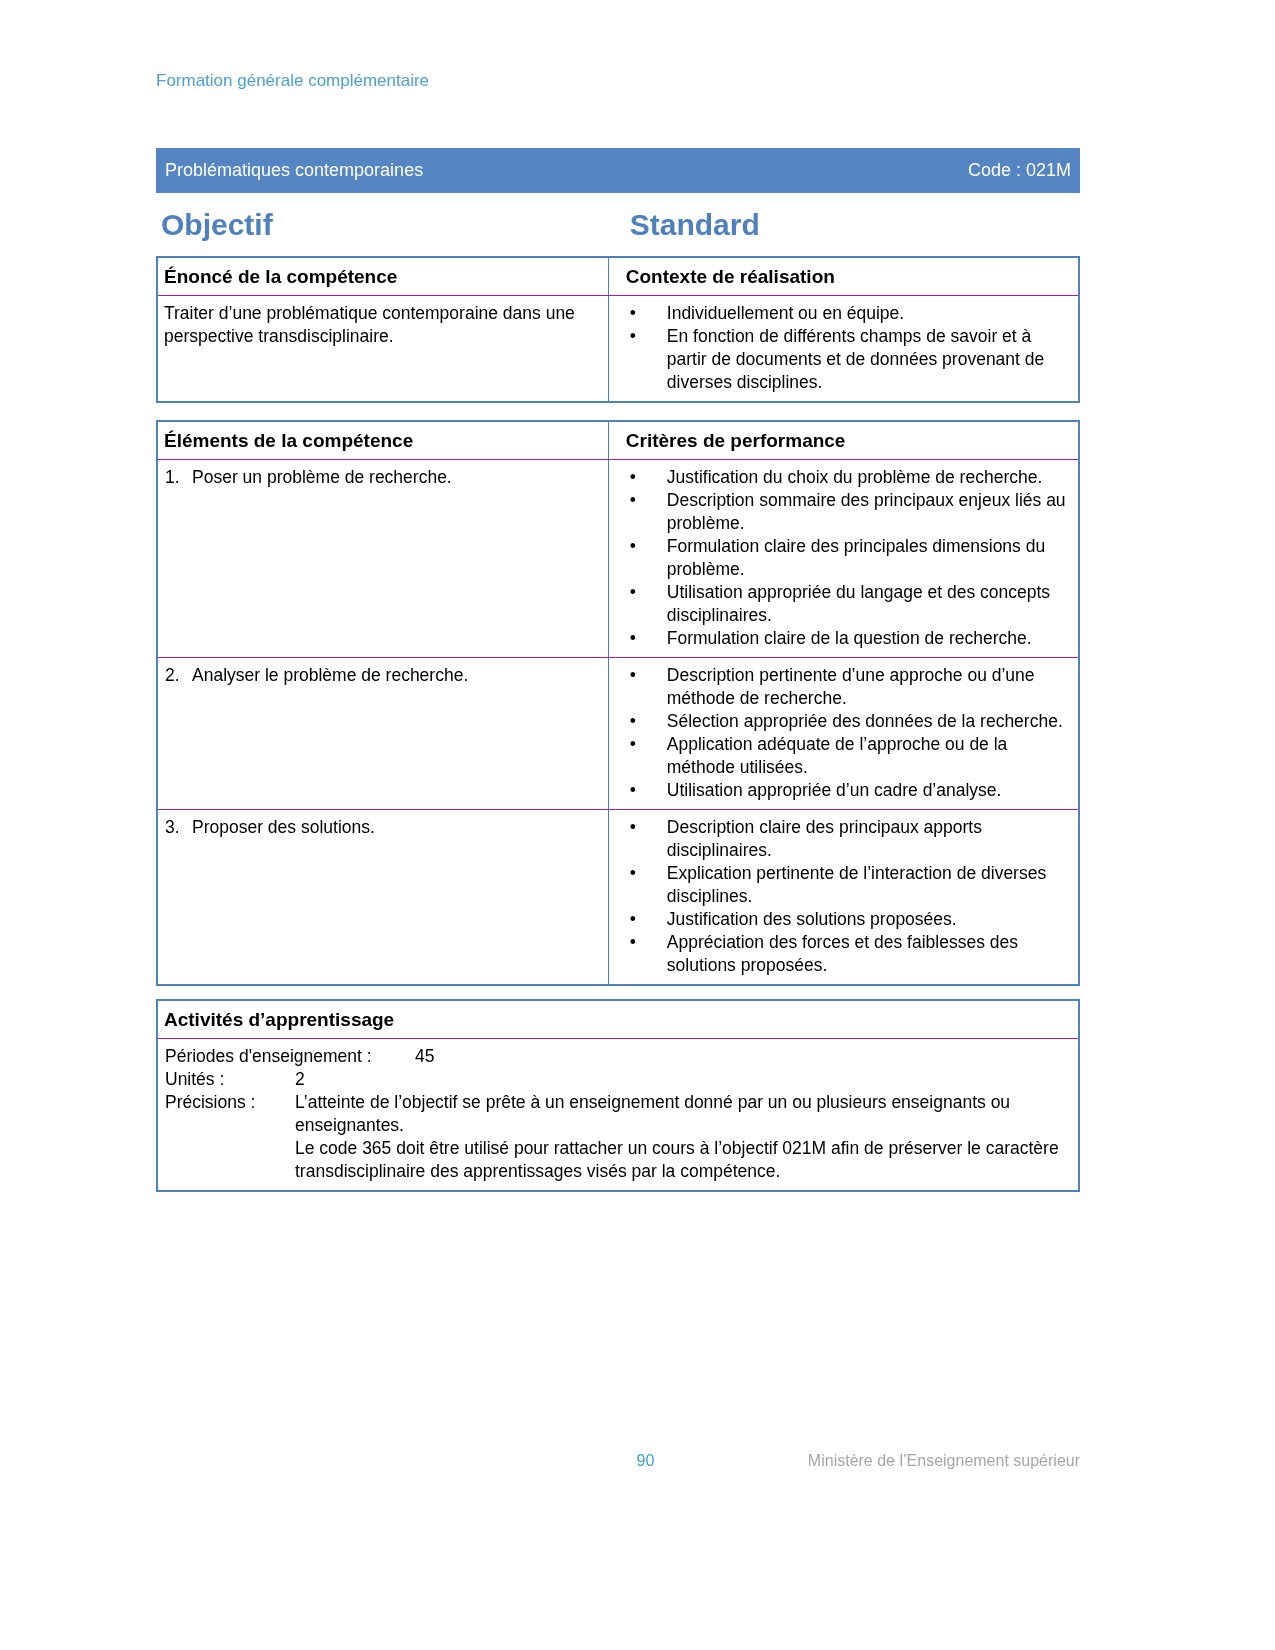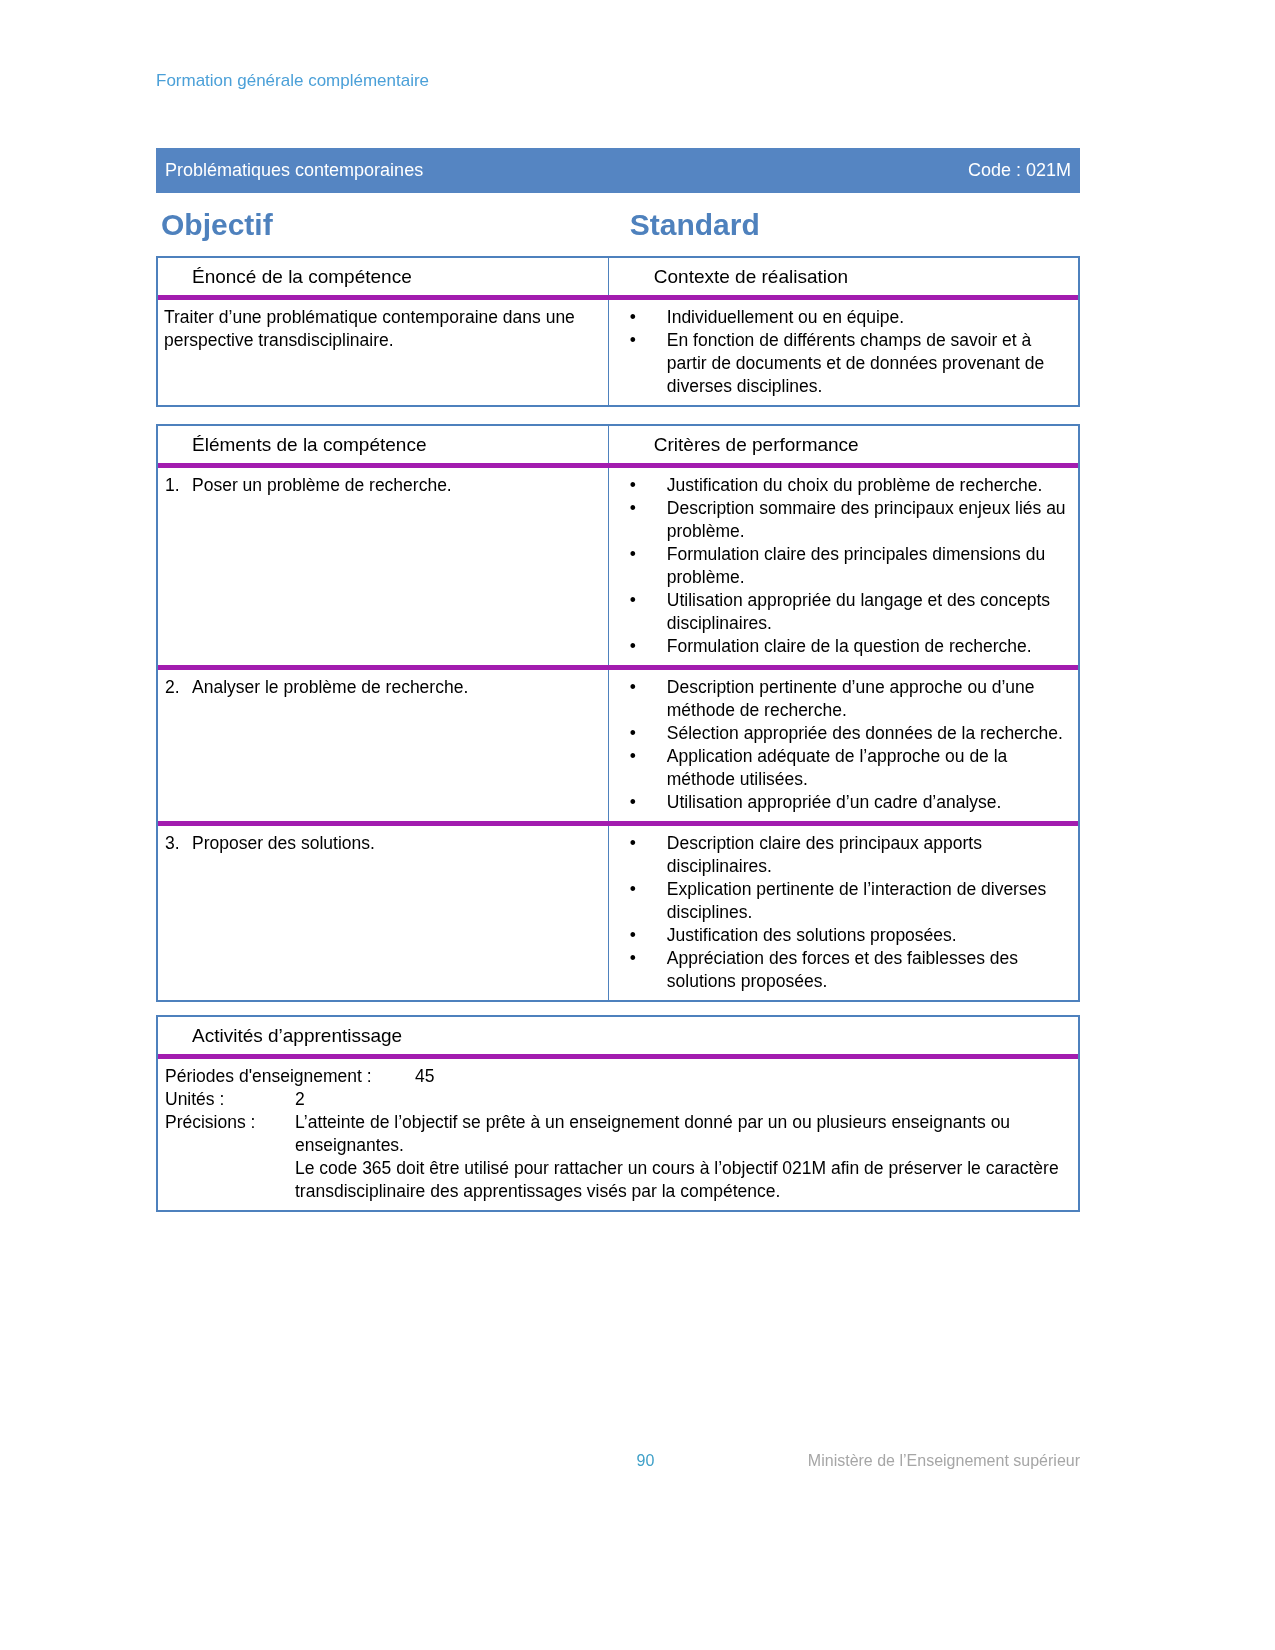--- a/index.html
+++ b/index.html
@@ -26,25 +26,25 @@
   .section-titles {
     display: grid; grid-template-columns: 49% 51%;
     color: #4E81BD; font-weight: bold; font-size: 30px; line-height: 26px;
     margin-bottom: 18px;
   }
   .section-titles .lt { padding-left: 5px; }
   .section-titles .rt { padding-left: 21px; }
   .tbl { border: 2px solid #4E81BD; font-size: 17.5px; line-height: 23px; }
   .tbl .row { display: grid; grid-template-columns: 49% 51%; }
   .tbl .row.single { grid-template-columns: 1fr; }
-  .tbl .row + .row { border-top: 5px solid #a21caf; }
+  .tbl .row + .row { border-top: 1px solid #a21caf; }
   .tbl .cell { padding: 6px 8px 7px 6px; }
   .tbl .cell.lc { border-right: 1px solid #4E81BD; }
   .tbl .cell.rc { padding-left: 17px; }
-  .tbl .head .cell { font-weight: normal; font-size: 19px; padding-top: 7px; padding-bottom: 7px; margin-left: 28px; }
+  .tbl .head .cell { font-weight: bold; font-size: 19px; padding-top: 7px; padding-bottom: 7px; }
   .tbl p { margin: 0; }
   .bullets { padding-left: 4px; }
   .bullet { display: grid; grid-template-columns: 37px 1fr; }
   .elem { display: grid; grid-template-columns: 27px 1fr; padding-left: 1px; }
   .t1 { margin-bottom: 17px; }
   .t2 { margin-bottom: 13px; }
   .kv { display: grid; grid-template-columns: 130px 1fr; padding-left: 1px; }
   .kv.wide { grid-template-columns: 250px 1fr; }
   .footer { position: absolute; top: 1452px; left: 0; width: 1275px; height: 24px; font-size: 16px; }
   .footer .page-num { position: absolute; left: 50%; transform: translateX(-50%); color: #3FA0C8; }

